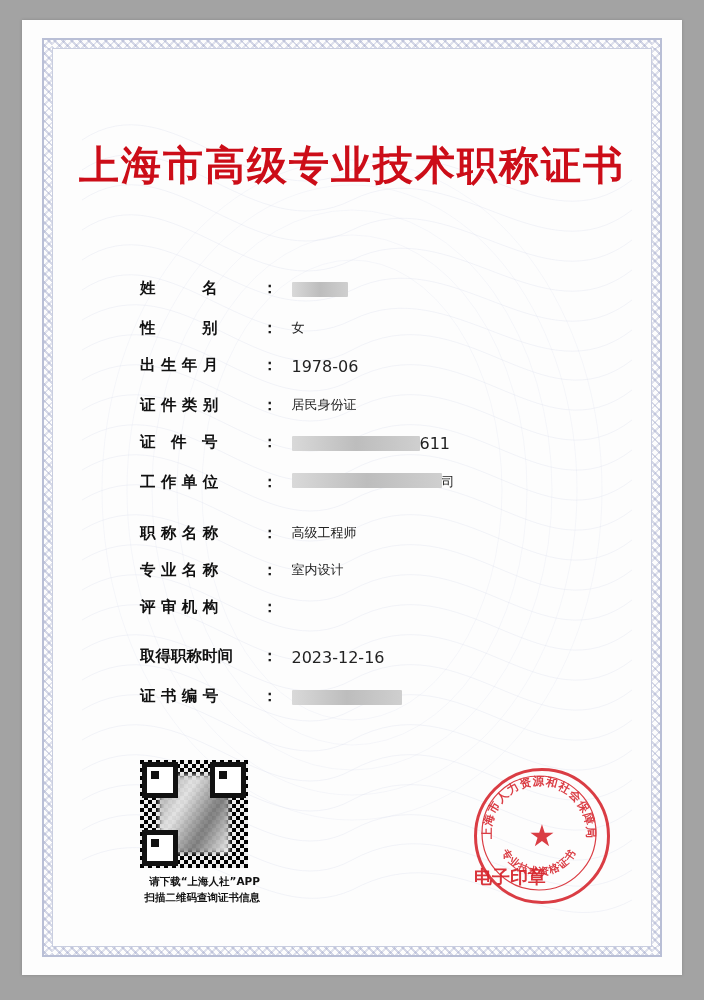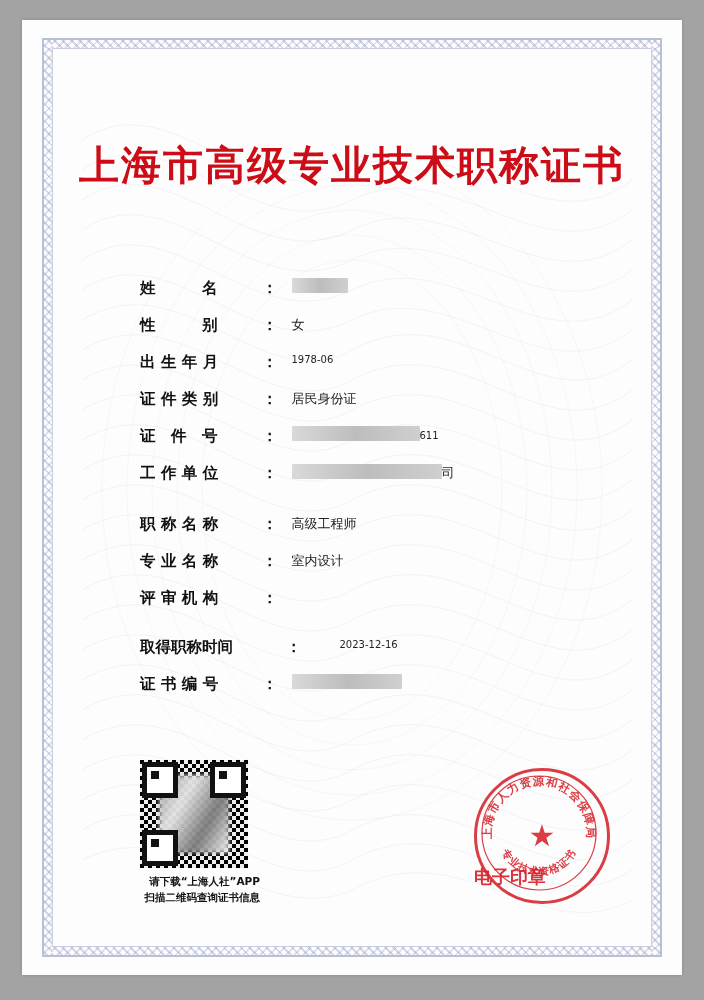--- a/index.html
+++ b/index.html
@@ -103,36 +103,36 @@
     font-size: 15.5px;
     color: #111;
     display: flex;
     justify-content: space-between;
     white-space: nowrap;
   }
   .label.nospread { display: block; }
   .value {
     padding-left: 14px;
     font-family: "DejaVu Sans", sans-serif;
-    font-size: 10px;
+    font-size: 16px;
     color: #222;
     line-height: 1.5;
     flex: 1;
   }
   .value.small { font-size: 13px; }
   .redact {
     display: inline-block;
     height: 15px;
     vertical-align: -2px;
     background: linear-gradient(90deg,#d9d9d9,#bdbdbd,#cfcfcf);
     border-radius: 1px;
     filter: blur(0.6px);
   }
   .gap-block { margin-top: 30px; }
-  .gap-block2 { margin-top: 28px; gap: 24px; }
+  .gap-block2 { margin-top: 28px; }
 
   
   .qr-wrap {
     position: absolute;
     left: 118px;
     top: 740px;
     width: 120px;
     text-align: right;
   }
   .qr {

